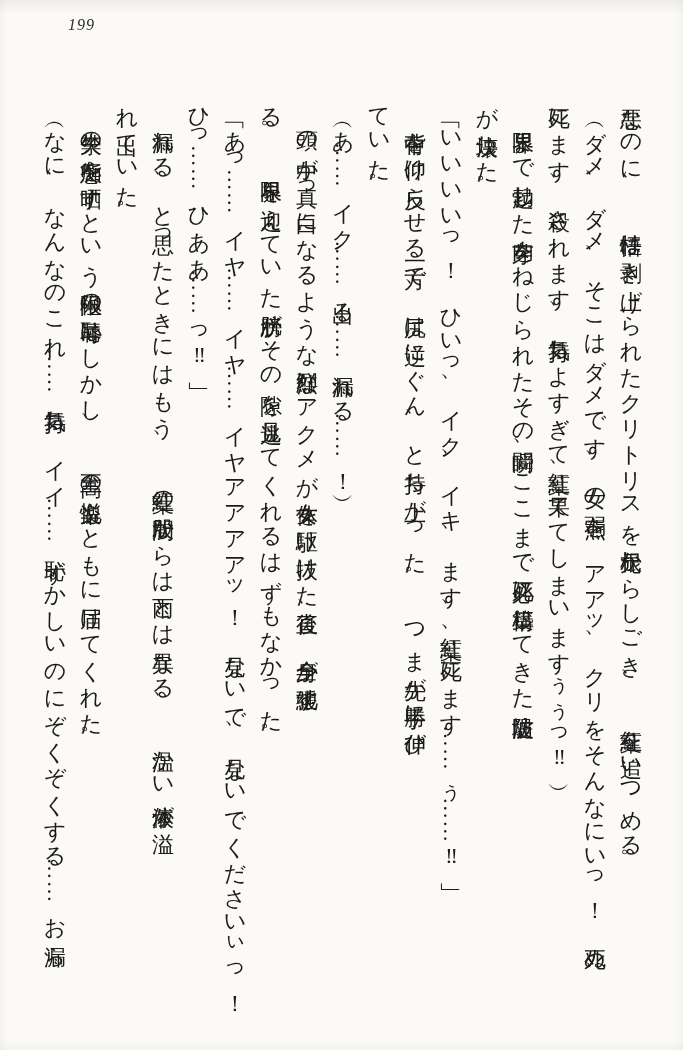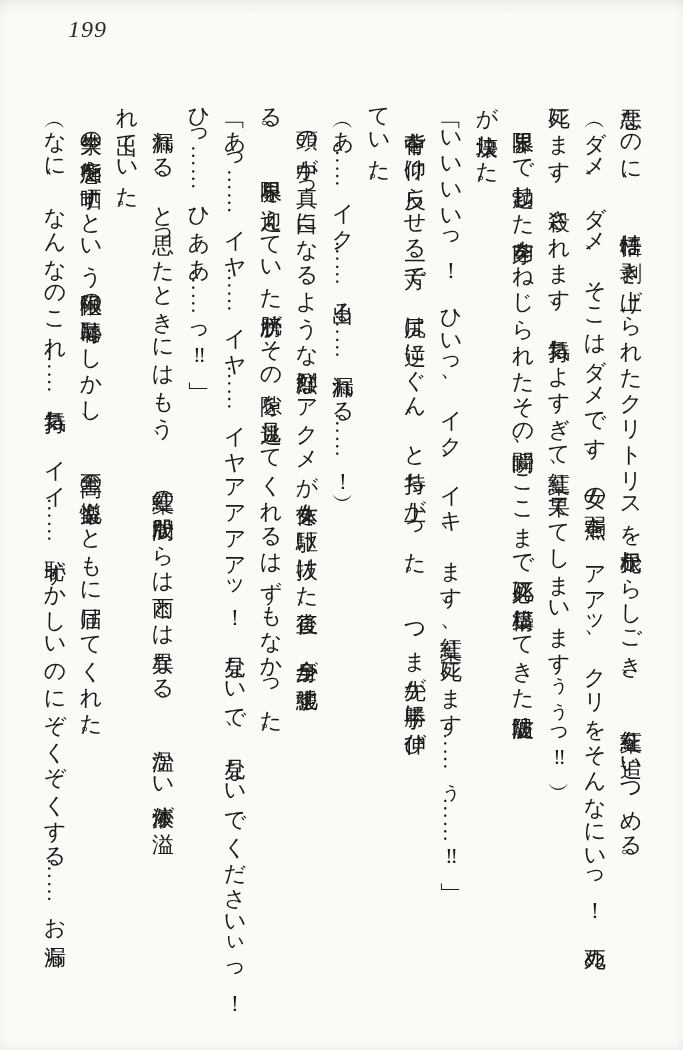--- a/index.html
+++ b/index.html
@@ -25,21 +25,21 @@
     background:
       linear-gradient(to bottom, rgba(120,120,118,0.10), rgba(0,0,0,0) 14px),
       linear-gradient(to top, rgba(120,120,118,0.06), rgba(0,0,0,0) 10px),
       linear-gradient(to right, rgba(120,120,118,0.05), rgba(0,0,0,0) 8px),
       linear-gradient(to left, rgba(120,120,118,0.05), rgba(0,0,0,0) 8px);
   }
   .page-num {
     position: absolute;
     top: 16px;
     left: 68px;
-    font-size: 24px;
+    font-size: 16px;
     font-style: italic;
     color: #2b2b2b;
     letter-spacing: 1px;
     font-family: "Liberation Serif", "DejaVu Serif", serif;
   }
   .vtext {
     position: absolute;
     top: 92px;
     right: 34px;
     height: 924px;

